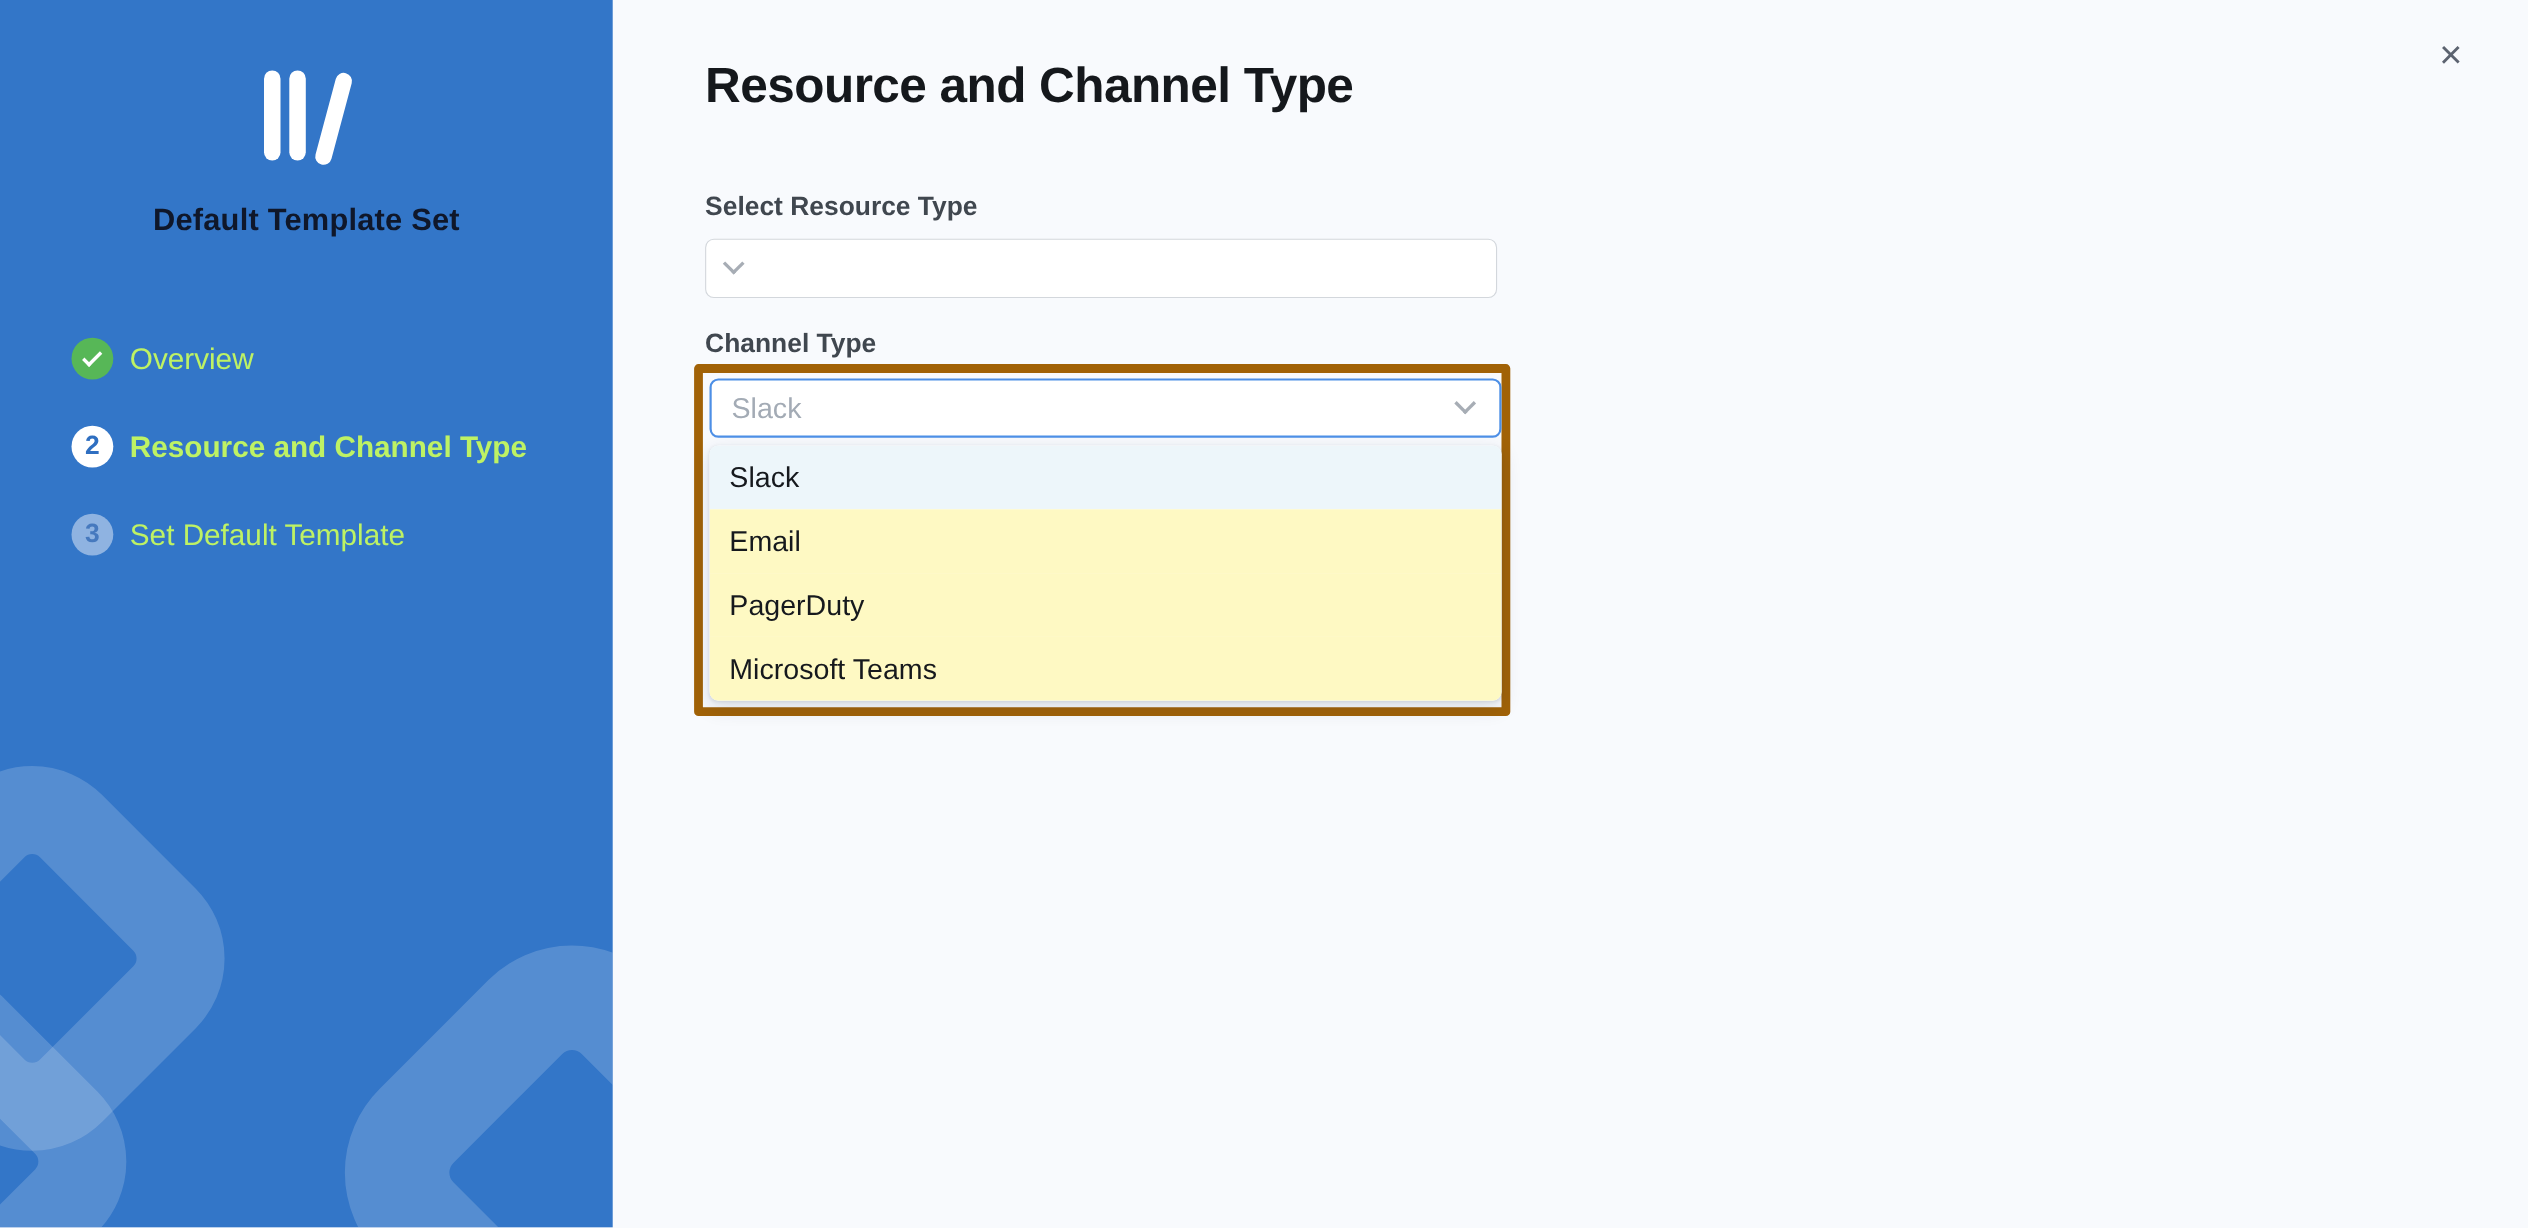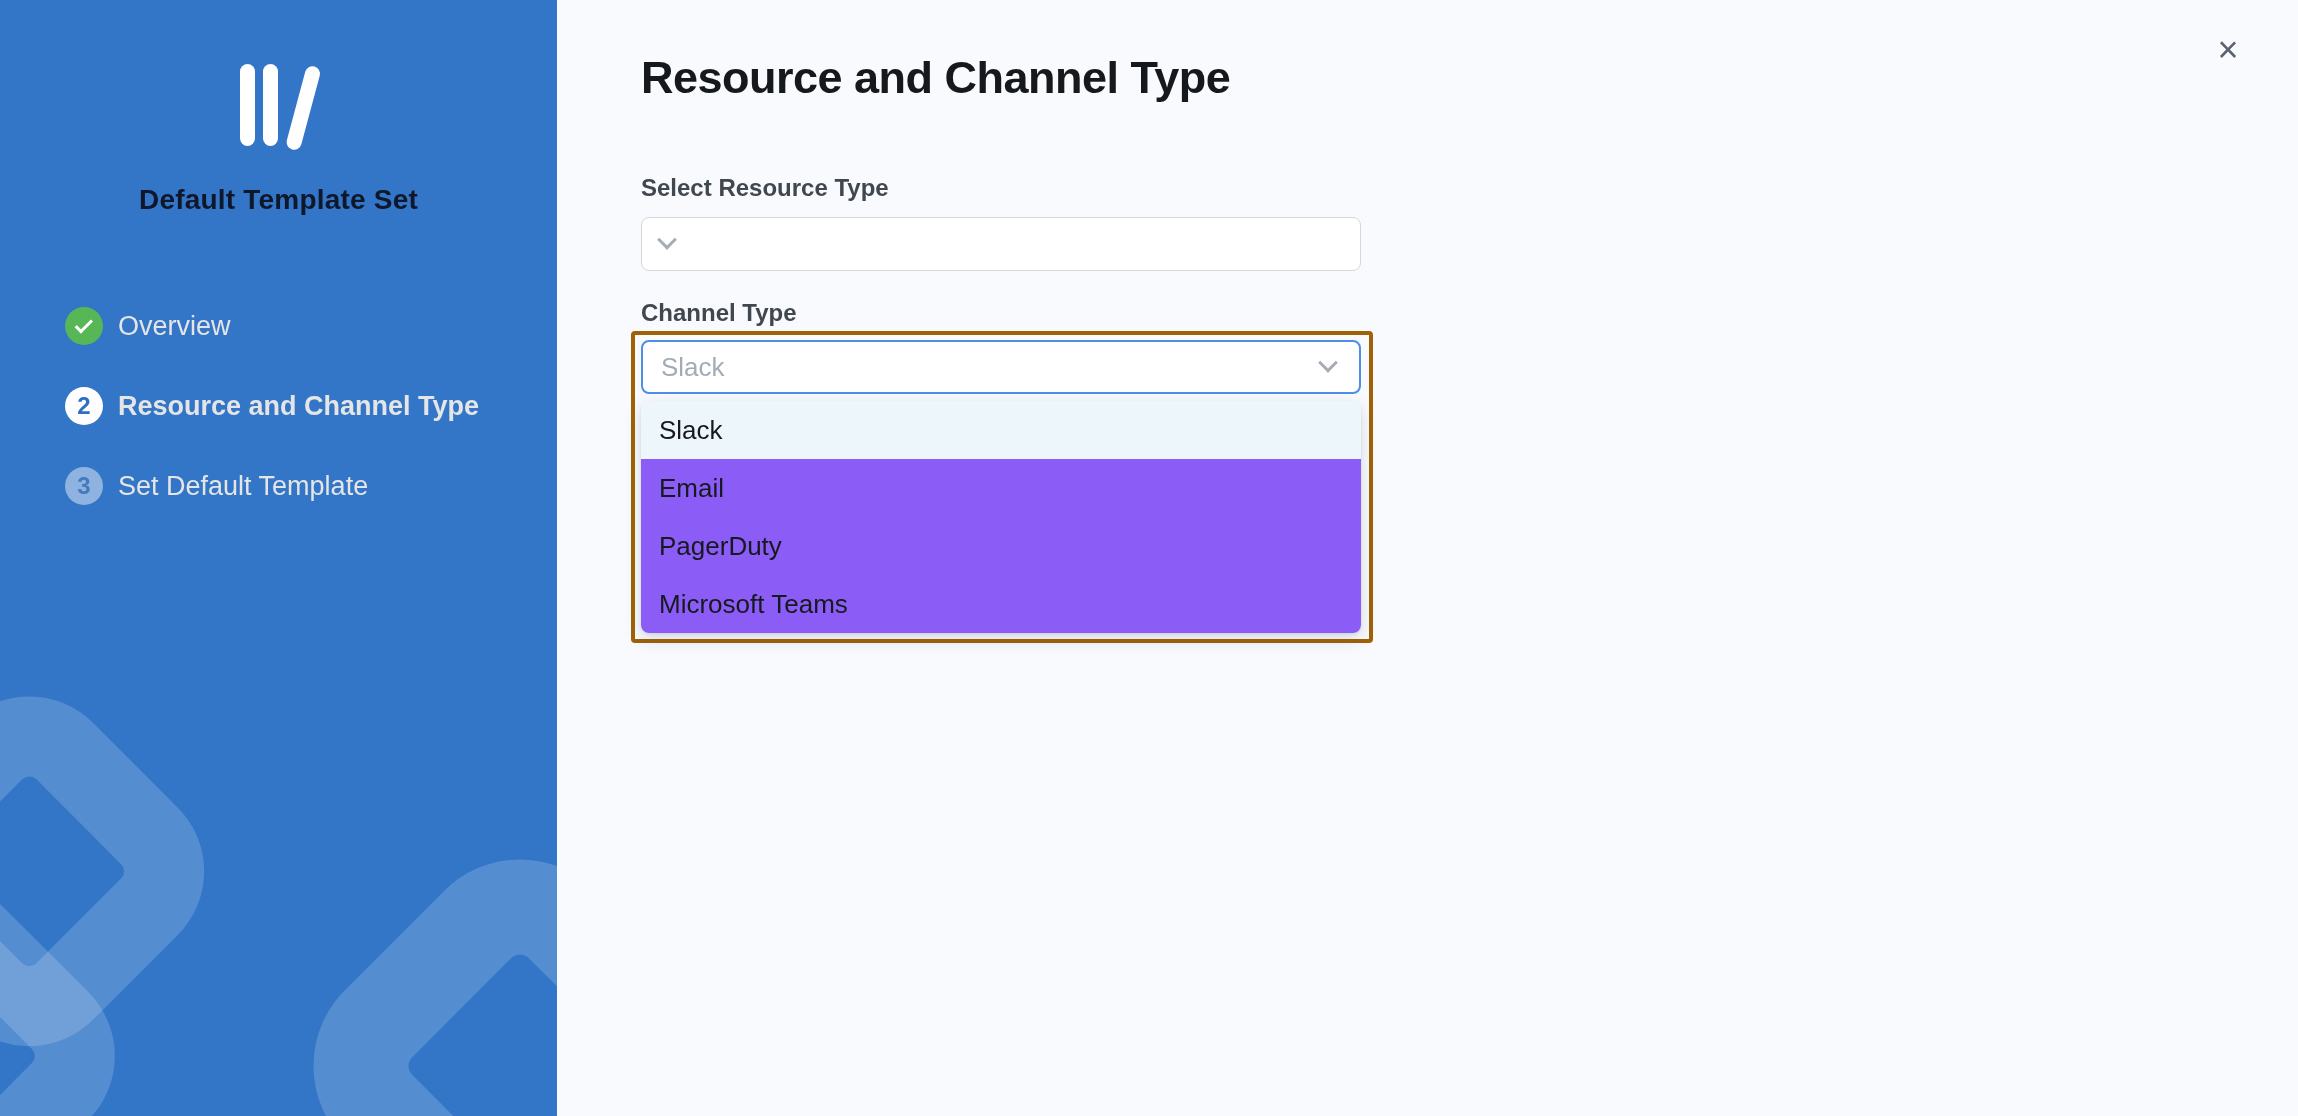--- a/index.html
+++ b/index.html
@@ -42,21 +42,21 @@
     font-size:24px; font-weight:bold;
   }
   .step-circle.complete { background:#57B757; }
   .step-circle.current  { background:#ffffff; color:#2F6FC1; }
   .step-circle.upcoming { background:rgba(255,255,255,0.45); color:#4679BE; }
   .check-icon {
     display:block; width:17px; height:9px;
     border-left:3.5px solid #ffffff; border-bottom:3.5px solid #ffffff;
     transform:rotate(-45deg) translate(1px,-2px);
   }
-  .step-label { margin-left:15px; color:#e5e5e5; font-size:27px; font-weight:normal; }
+  .step-label { margin-left:15px; color:#bef264; font-size:27px; font-weight:normal; }
   .step.active .step-label { font-weight:bold; }
 
   
   .close-btn {
     position:absolute; right:50px; top:30px; width:40px; height:40px;
     background:transparent; border:none; cursor:pointer;
     color:#5C6370; font-size:36px; line-height:38px; font-weight:normal;
     font-family:"Liberation Sans", sans-serif;
   }
 
@@ -81,33 +81,33 @@
   .select .value.placeholder { color:#A3ABB5; }
   .chevron-down {
     width:14px; height:14px; flex:0 0 14px;
     border-right:3px solid #A7ADB5; border-bottom:3px solid #A7ADB5;
     transform:rotate(45deg) translate(-3px,-3px);
   }
   .select-resource { margin-top:14px; }
 
   .focus-ring {
     margin-left:-10px; margin-top:4px;
-    width:742px; border:4px solid #a16207; border-radius:4px;
+    width:742px; border:8px solid #a16207; border-radius:4px;
     padding:5px 6px 6px 6px;
   }
   .select-channel { border:2px solid #4D8FE6; }
 
   .dropdown-menu {
     margin-top:7px; width:720px; background:#ffffff; border-radius:8px;
     box-shadow:0 6px 18px rgba(20,40,80,0.14), 0 1px 3px rgba(20,40,80,0.10);
     overflow:hidden;
   }
   .option {
     height:58px; display:flex; align-items:center; padding:0 18px;
-    font-size:26px; color:#16191D; cursor:pointer; background:#8b5cf6;
+    font-size:26px; color:#16191D; cursor:pointer; background:#fef9c3;
   }
   .option.highlighted { background:#EDF6FA; }
 
   
   .actions { margin-top:304px; display:flex; align-items:center; }
   .btn {
     height:53px; border-radius:8px; display:flex; align-items:center; justify-content:center;
     font-size:26px; font-weight:bold; cursor:pointer;
     font-family:"Liberation Sans", sans-serif;
   }

